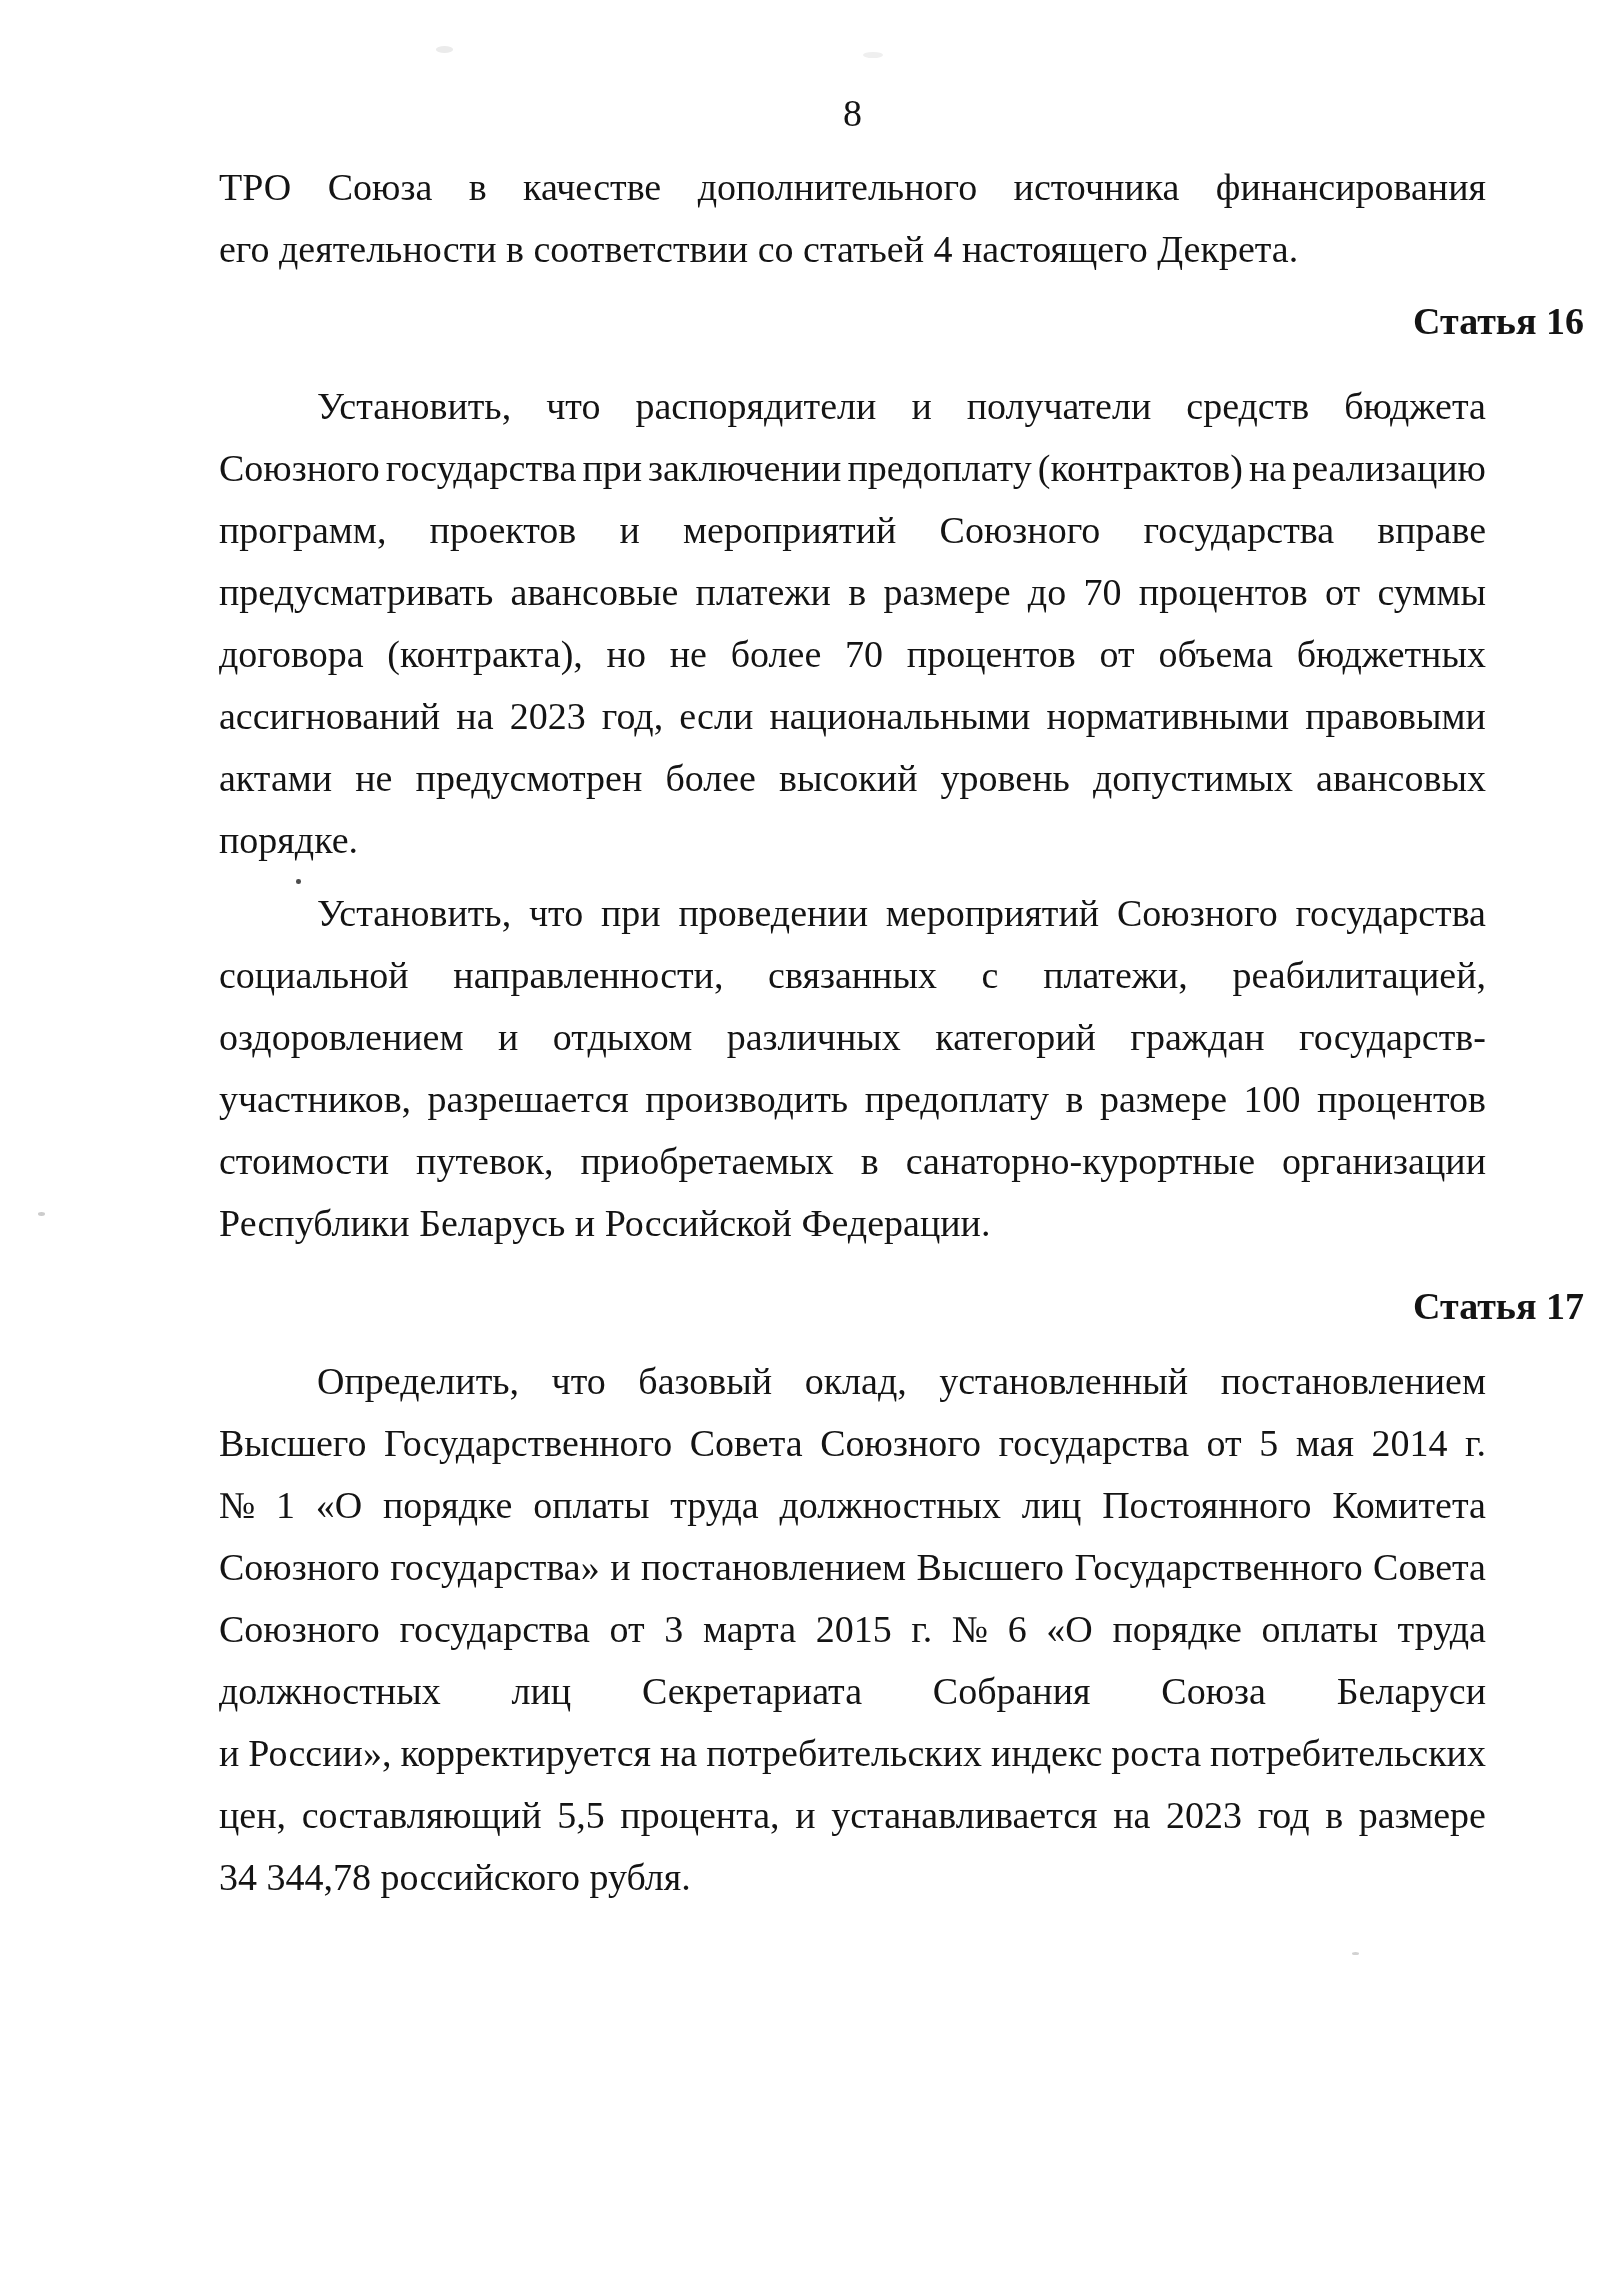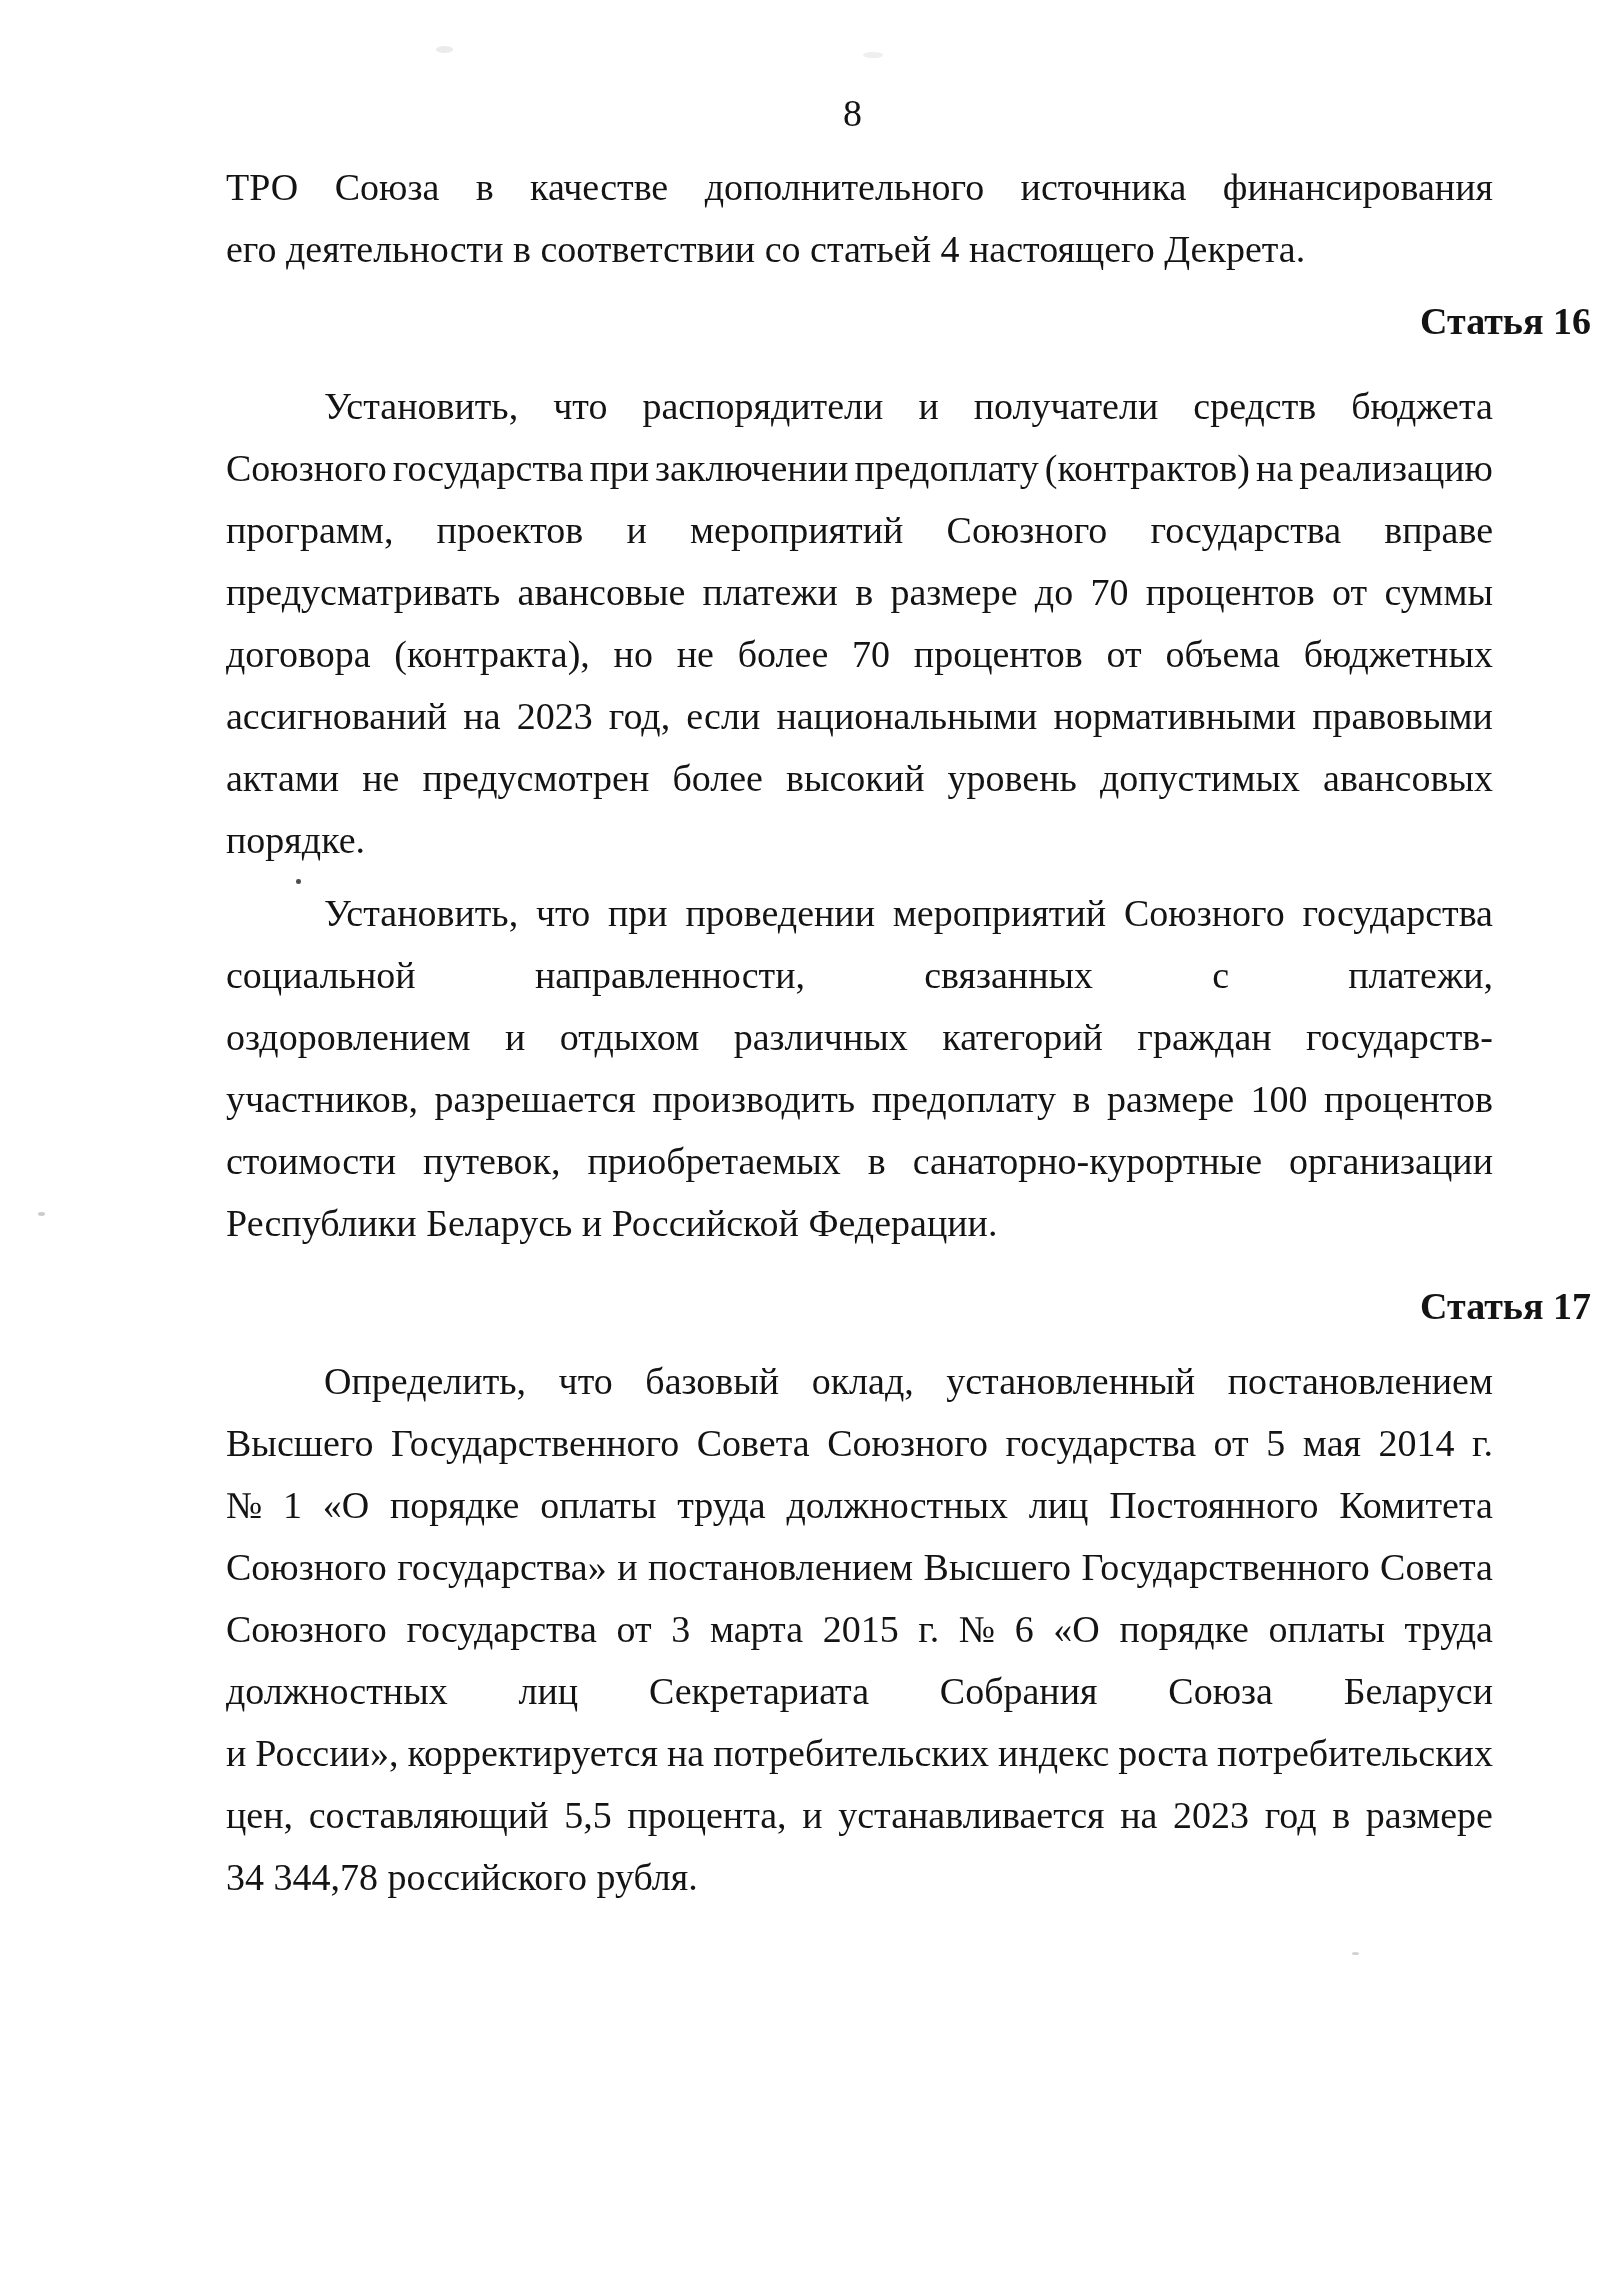--- a/index.html
+++ b/index.html
@@ -23,21 +23,21 @@
     position: absolute;
     top: 82px;
     left: 219px;
     width: 1267px;
     font-size: 38px;
     line-height: 62px;
     text-align: center;
   }
   .block {
     position: absolute;
-    left: 226px;
+    left: 219px;
     width: 1267px;
     font-size: 38px;
     line-height: 62px;
   }
   .heading {
     font-weight: bold;
     padding-left: 98px;
     text-align: right;
   }
   .line { height: 62px; }
@@ -164,20 +164,21 @@
         <span>мероприятий</span>
         <span>Союзного</span>
         <span>государства</span>
       </div>
     <div class="line jline">
         <span>социальной</span>
         <span>направленности,</span>
         <span>связанных</span>
         <span>с</span>
         <span>платежи,</span>
+        <span>реабилитацией,</span>
       </div>
     <div class="line jline">
         <span>оздоровлением</span>
         <span>и</span>
         <span>отдыхом</span>
         <span>различных</span>
         <span>категорий</span>
         <span>граждан</span>
         <span>государств-</span>
       </div>

